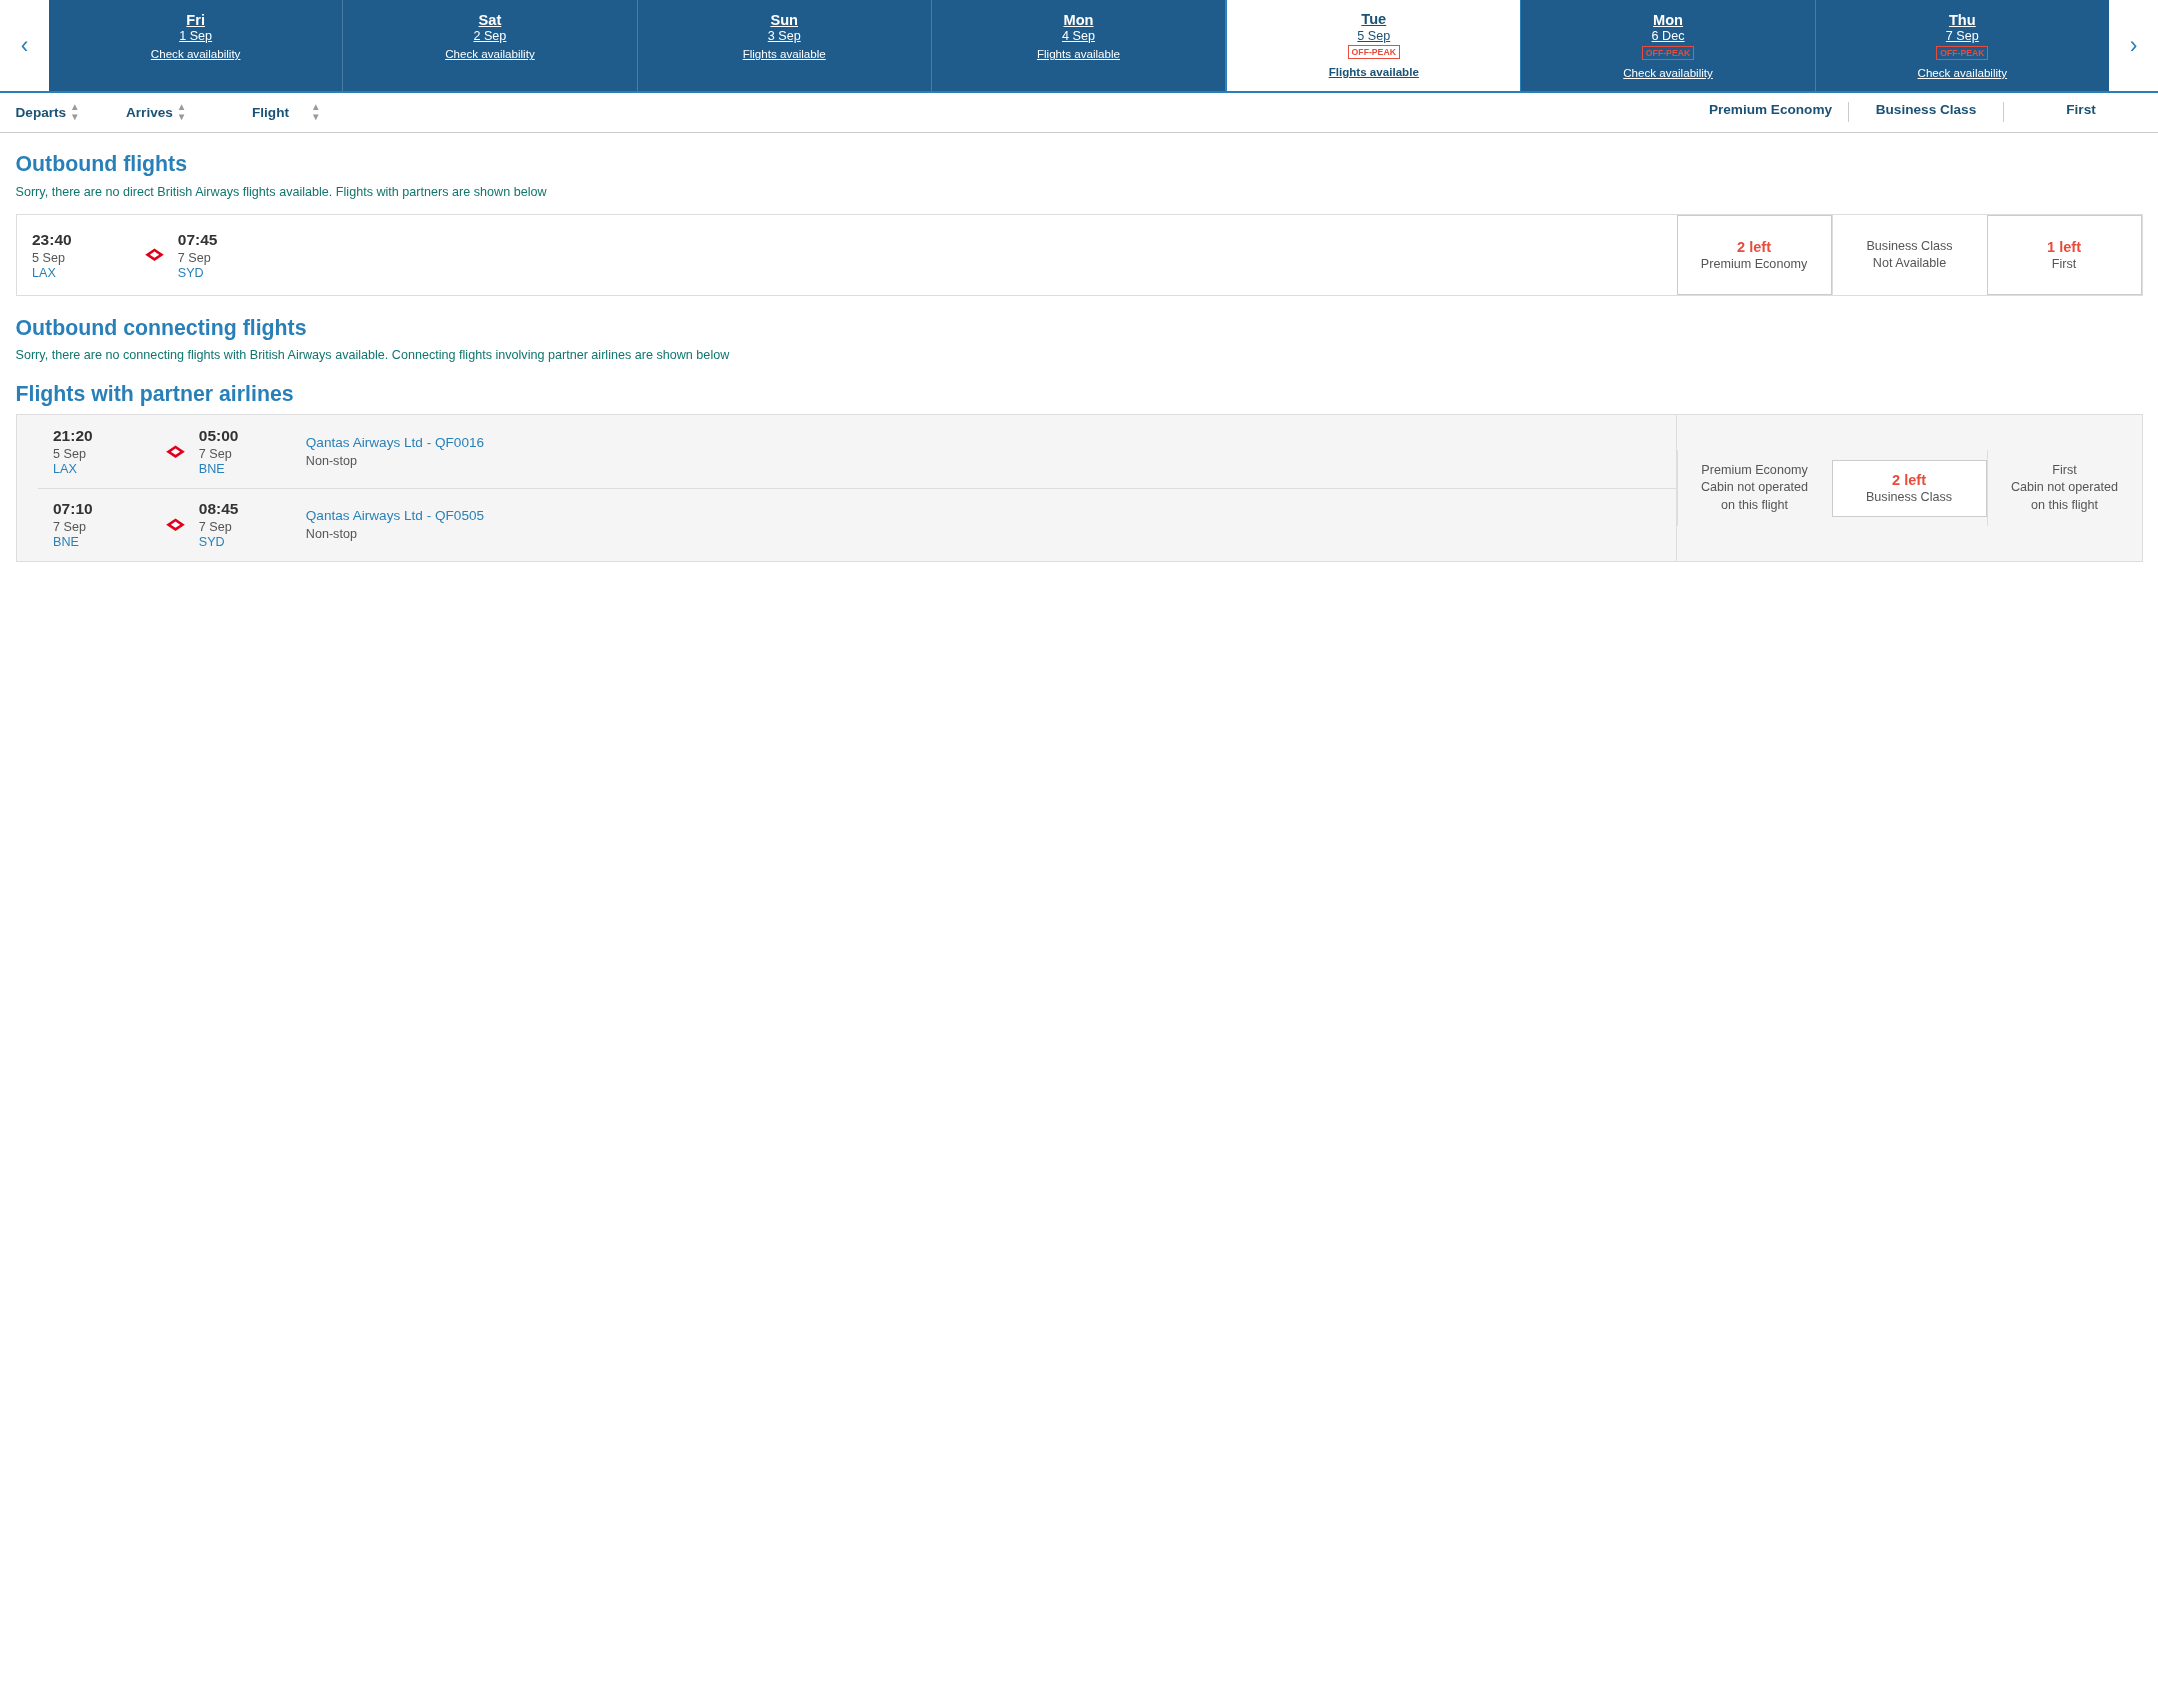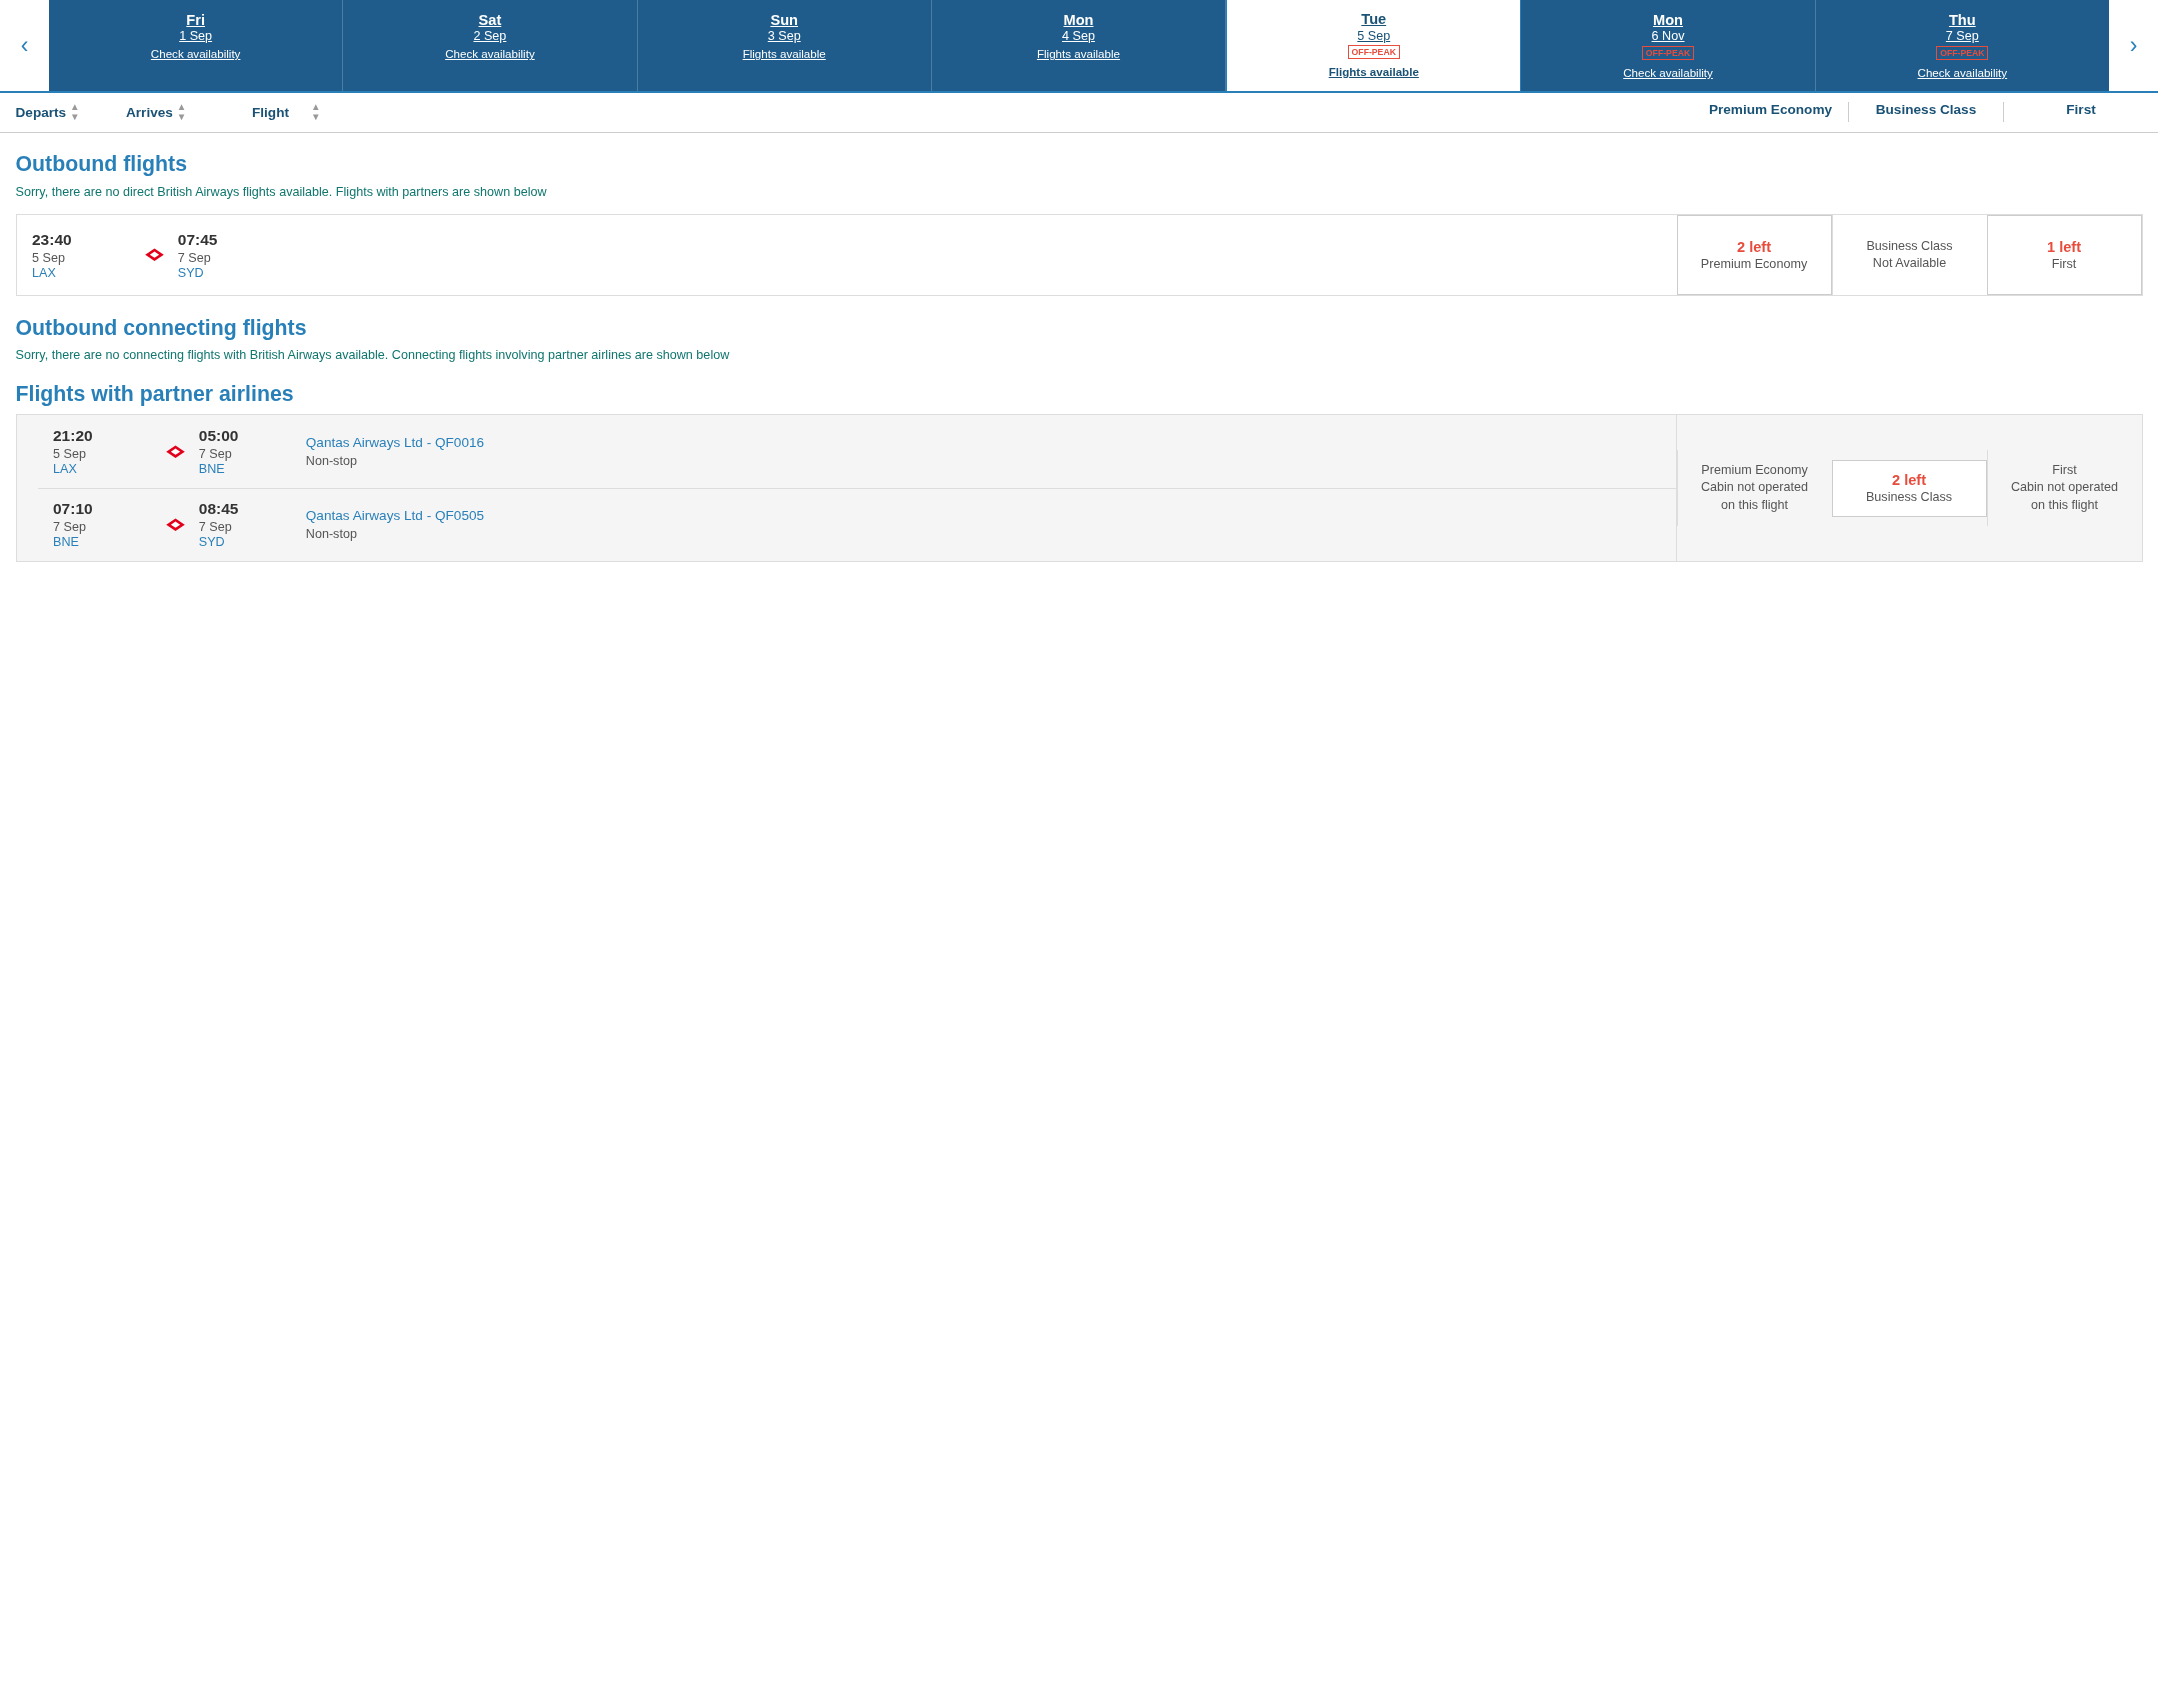--- a/index.html
+++ b/index.html
@@ -220,21 +220,21 @@
         <div class="day-status">Flights available</div>
       </div>
       <div class="day-cell selected">
         <div class="day-name">Tue</div>
         <div class="day-date">5 Sep</div>
         <div><span class="off-peak-badge">OFF-PEAK</span></div>
         <div class="day-status">Flights available</div>
       </div>
       <div class="day-cell">
         <div class="day-name">Mon</div>
-        <div class="day-date">6 Nov</div>
+        <div class="day-date">6 Dec</div>
         <div><span class="off-peak-badge">OFF-PEAK</span></div>
         <div class="day-status">Check availability</div>
       </div>
       <div class="day-cell">
         <div class="day-name">Thu</div>
         <div class="day-date">7 Sep</div>
         <div><span class="off-peak-badge">OFF-PEAK</span></div>
         <div class="day-status">Check availability</div>
       </div>
     </div>

